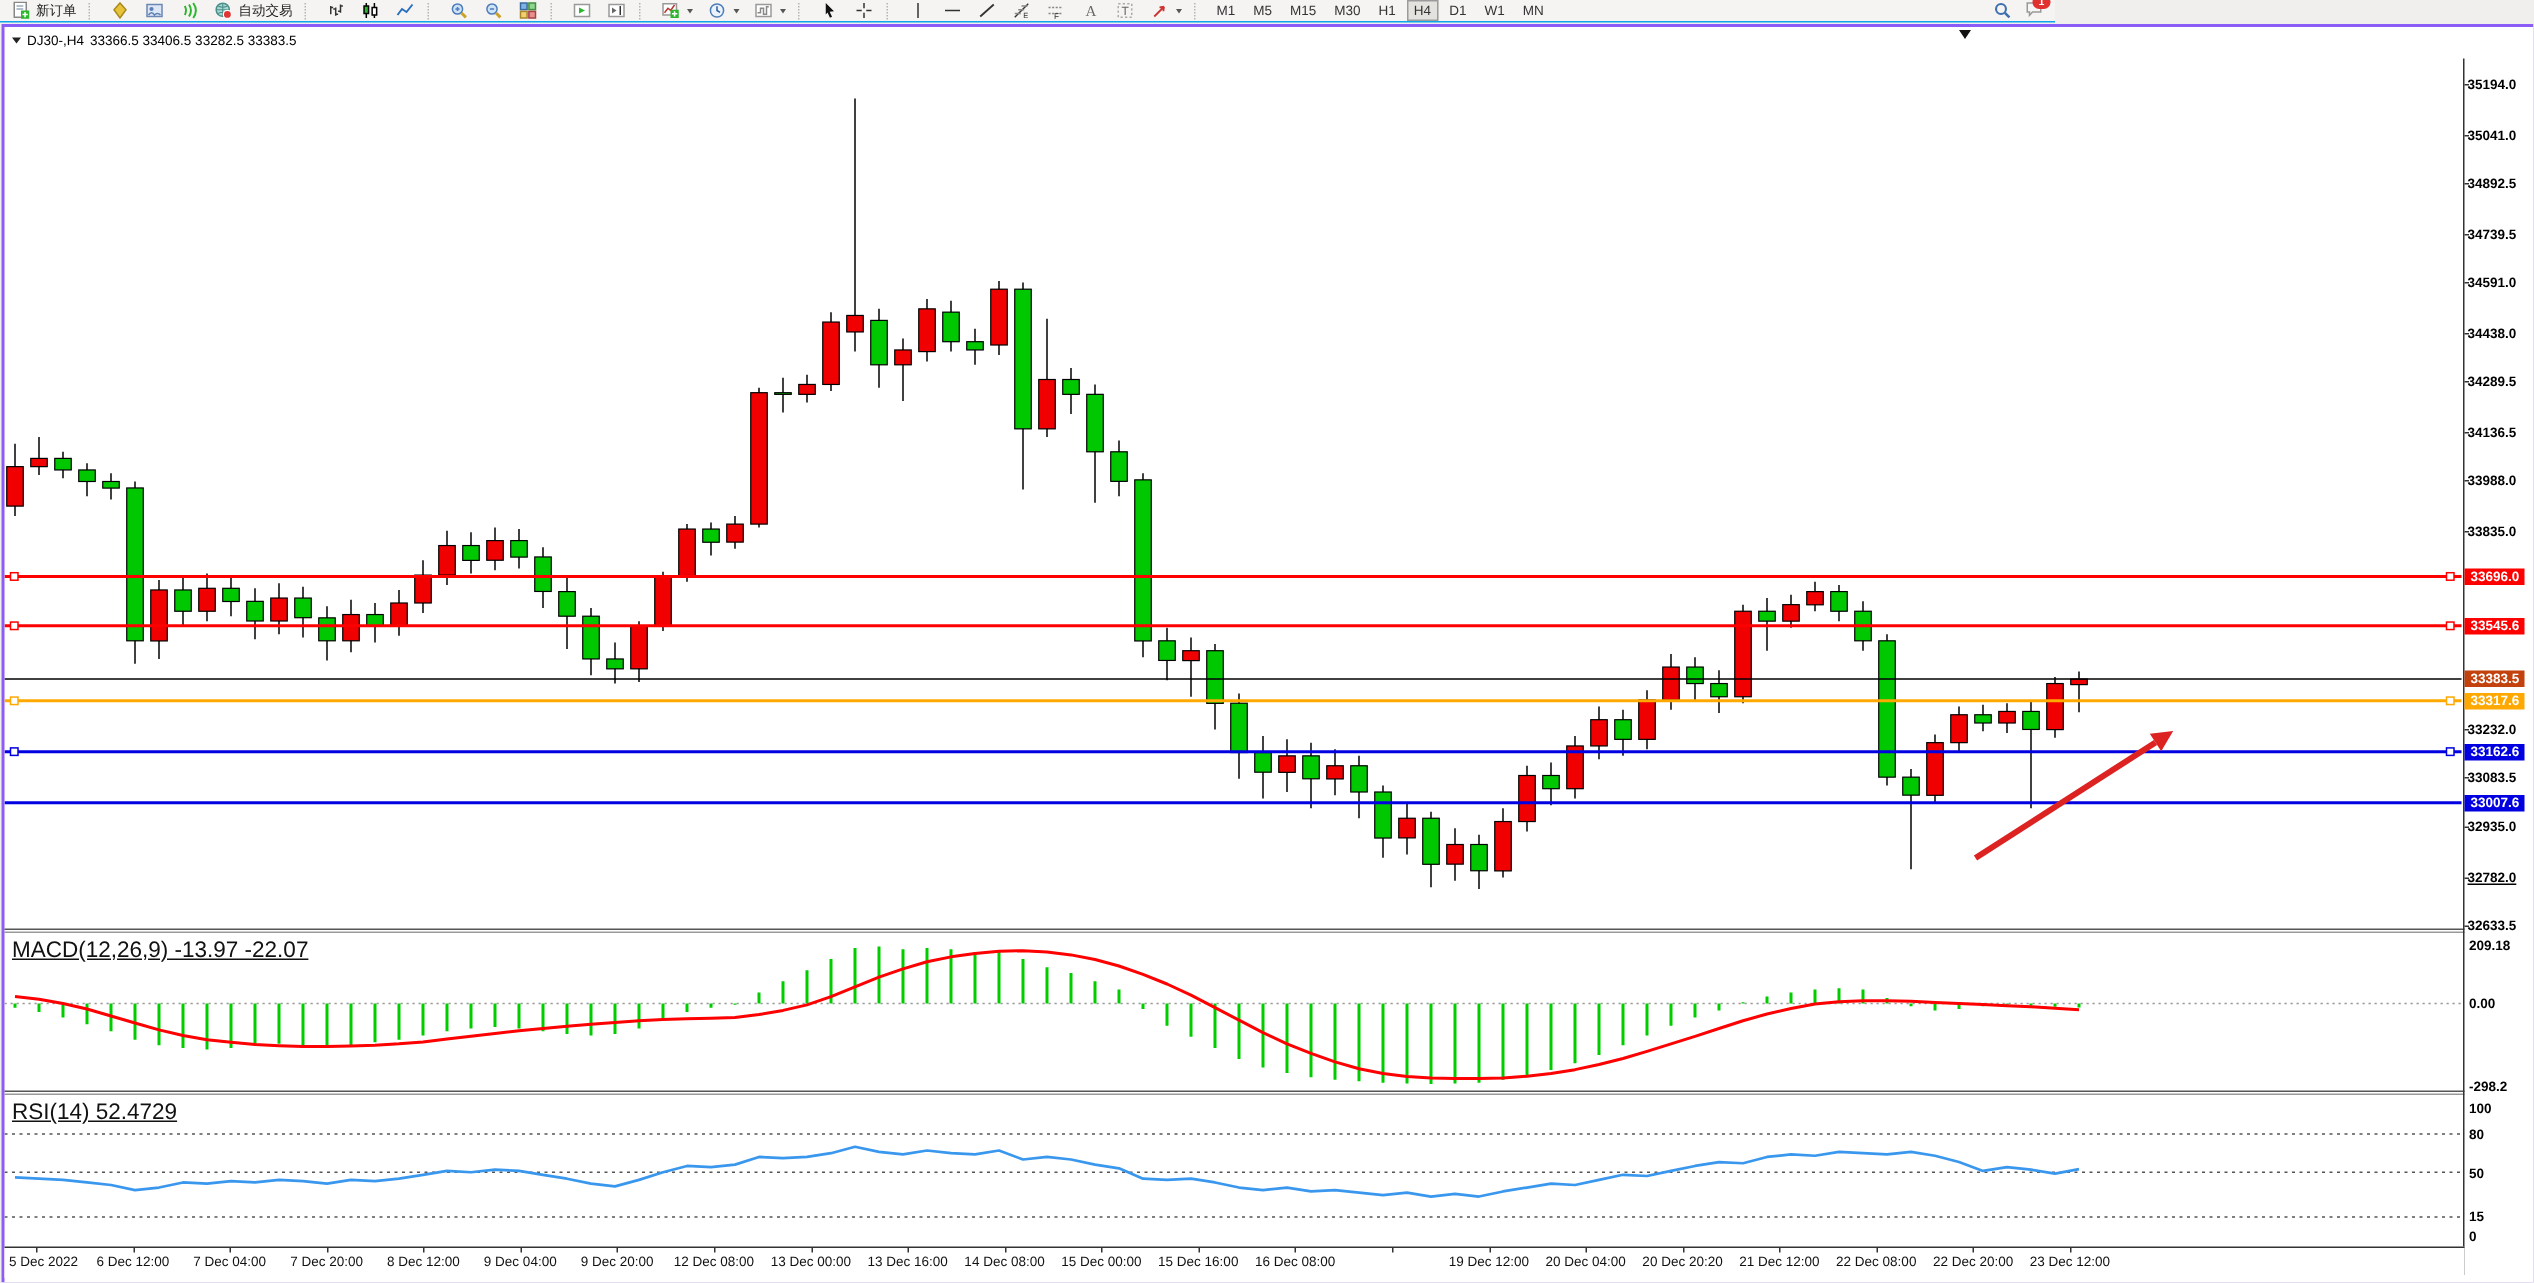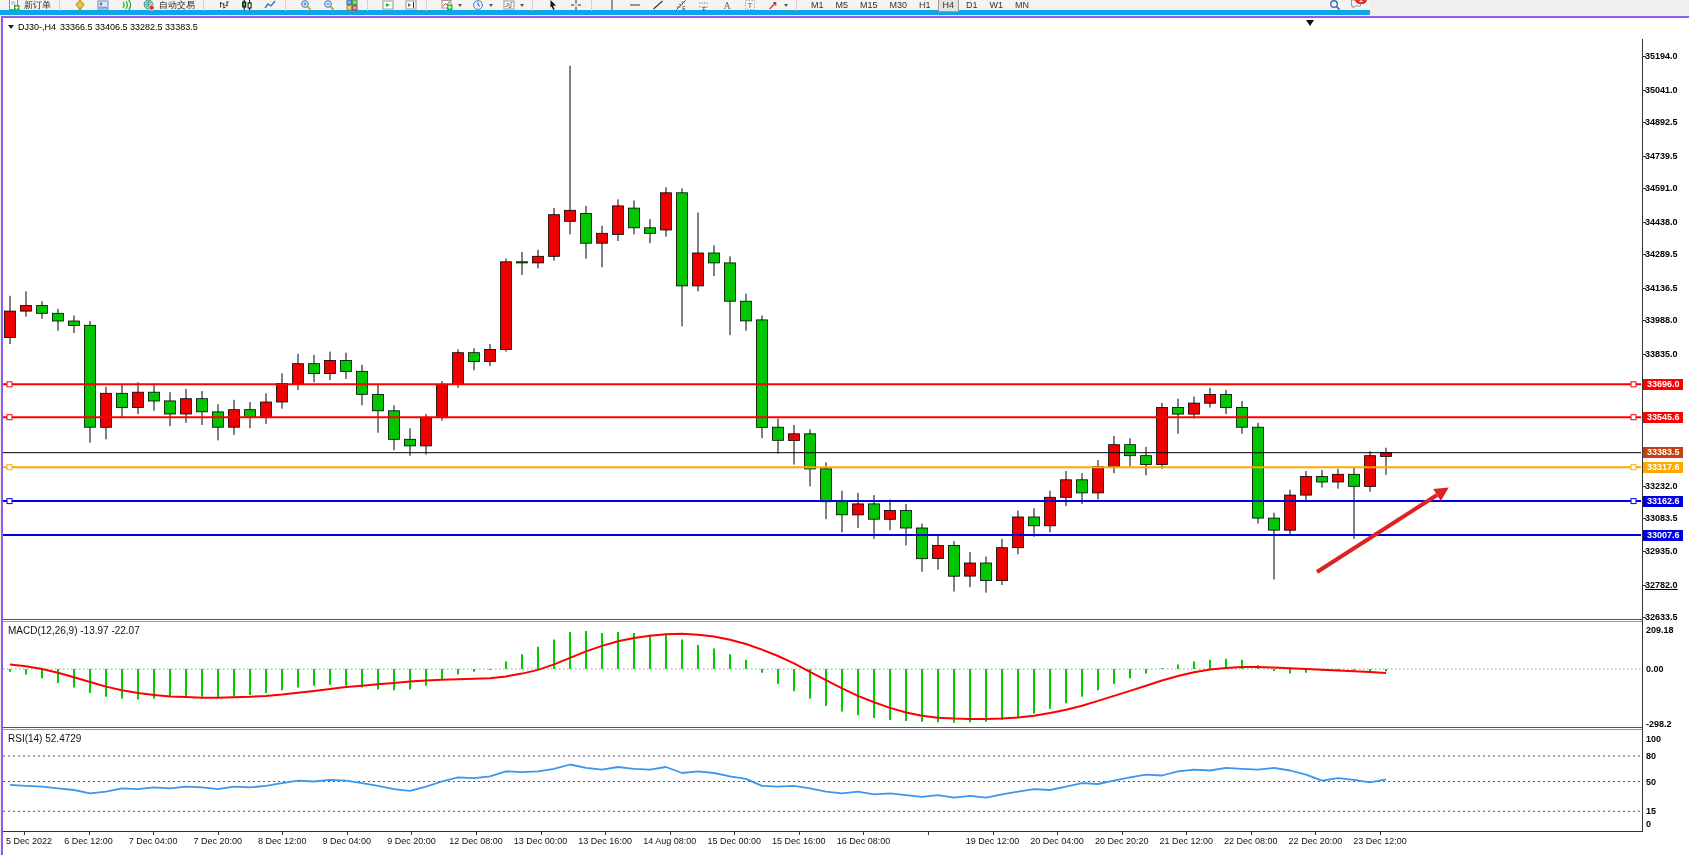--- a/index.html
+++ b/index.html
@@ -1,20 +1,20 @@
 <!DOCTYPE html>
 <html><head>
 <meta charset="utf-8">
 <style>
   html,body{margin:0;padding:0;background:#e8e8e8;}
   #app{position:relative;width:1689px;height:855px;background:#f0efed;overflow:hidden;
        font-family:"Liberation Sans",sans-serif;-webkit-font-smoothing:antialiased;}
   
   #toolbar{position:absolute;left:0;top:0;width:1370px;height:15px;background:#f5f4f2;
-           border-bottom:5px solid #0ea5e9;display:flex;align-items:center;padding:0 3px;
+           border-bottom:1px solid #0ea5e9;display:flex;align-items:center;padding:0 3px;
            box-sizing:border-box;font-size:9px;color:#222;gap:2px;}
   .tbtn{display:inline-flex;align-items:center;gap:3px;height:13px;padding:0 3px;cursor:default;}
   .tico{display:inline-flex;align-items:center;justify-content:center;width:15px;height:13px;}
   .tico svg{width:12px;height:12px;}
   .tsep{width:4px;height:11px;border-left:1px dotted #b5b3af;margin:0 3px;}
   .caret{width:0;height:0;border-left:2.5px solid transparent;border-right:2.5px solid transparent;
          border-top:3px solid #555;margin-left:1px;}
   .tf{height:12px;line-height:12px;padding:0 4px;color:#333;border:1px solid transparent;}
   .tf.active{border:1px solid #9b9b9b;background:#e4e2de;}
   #tb-right{margin-left:auto;display:flex;align-items:center;gap:6px;padding-right:4px;}
@@ -36,21 +36,21 @@
   #main-svg,#macd-svg,#rsi-svg{position:absolute;left:0;}
   
   #paxis{position:absolute;left:1639px;top:21px;width:46px;height:811px;border-left:1px solid #333;
          font-size:9px;font-weight:700;color:#000;}
   .ptick{position:absolute;left:2px;white-space:nowrap;}
   .pdash{position:absolute;left:0;width:3px;height:1px;background:#333;}
   .pbadge{position:absolute;left:0px;height:11px;line-height:11px;color:#fff;font-size:9px;
           font-weight:700;padding:0 3px 0 4px;white-space:nowrap;min-width:38px;box-sizing:border-box;}
   .iaxis-label{position:absolute;left:1643px;font-size:9px;font-weight:700;color:#000;white-space:nowrap;}
   
-  .ind-label{position:absolute;left:5px;font-size:10px;color:#111;z-index:5;background:transparent;}
+  .ind-label{position:absolute;left:5px;font-size:15px;color:#111;z-index:5;background:transparent;text-decoration:underline;}
   
   #taxis{position:absolute;left:0;top:813px;width:1640px;height:20px;border-top:1px solid #333;
          font-size:9px;color:#111;background:#fff;}
   .tlab{position:absolute;top:4px;white-space:nowrap;}
   .ttick{position:absolute;top:0;width:1px;height:3px;background:#333;}
 </style>
 </head>
 <body>
 
 <div id="app">
@@ -676,21 +676,21 @@
         <div class="tlab" style="left: 343.85px; transform: translateX(-50%);">9 Dec 04:00</div>
         <div class="ttick" style="left: 408.42px;"></div>
         <div class="tlab" style="left: 408.42px; transform: translateX(-50%);">9 Dec 20:00</div>
         <div class="ttick" style="left: 472.99px;"></div>
         <div class="tlab" style="left: 472.99px; transform: translateX(-50%);">12 Dec 08:00</div>
         <div class="ttick" style="left: 537.56px;"></div>
         <div class="tlab" style="left: 537.56px; transform: translateX(-50%);">13 Dec 00:00</div>
         <div class="ttick" style="left: 602.13px;"></div>
         <div class="tlab" style="left: 602.13px; transform: translateX(-50%);">13 Dec 16:00</div>
         <div class="ttick" style="left: 666.7px;"></div>
-        <div class="tlab" style="left: 666.7px; transform: translateX(-50%);">14 Aug 08:00</div>
+        <div class="tlab" style="left: 666.7px; transform: translateX(-50%);">14 Dec 08:00</div>
         <div class="ttick" style="left: 731.27px;"></div>
         <div class="tlab" style="left: 731.27px; transform: translateX(-50%);">15 Dec 00:00</div>
         <div class="ttick" style="left: 795.84px;"></div>
         <div class="tlab" style="left: 795.84px; transform: translateX(-50%);">15 Dec 16:00</div>
         <div class="ttick" style="left: 860.41px;"></div>
         <div class="tlab" style="left: 860.41px; transform: translateX(-50%);">16 Dec 08:00</div>
         <div class="ttick" style="left: 924.98px;"></div>
         <div class="tlab" style="left: 924.98px; transform: translateX(-50%); margin-top: 21px;">18 Dec 23:00</div>
         <div class="ttick" style="left: 989.55px;"></div>
         <div class="tlab" style="left: 989.55px; transform: translateX(-50%);">19 Dec 12:00</div>

